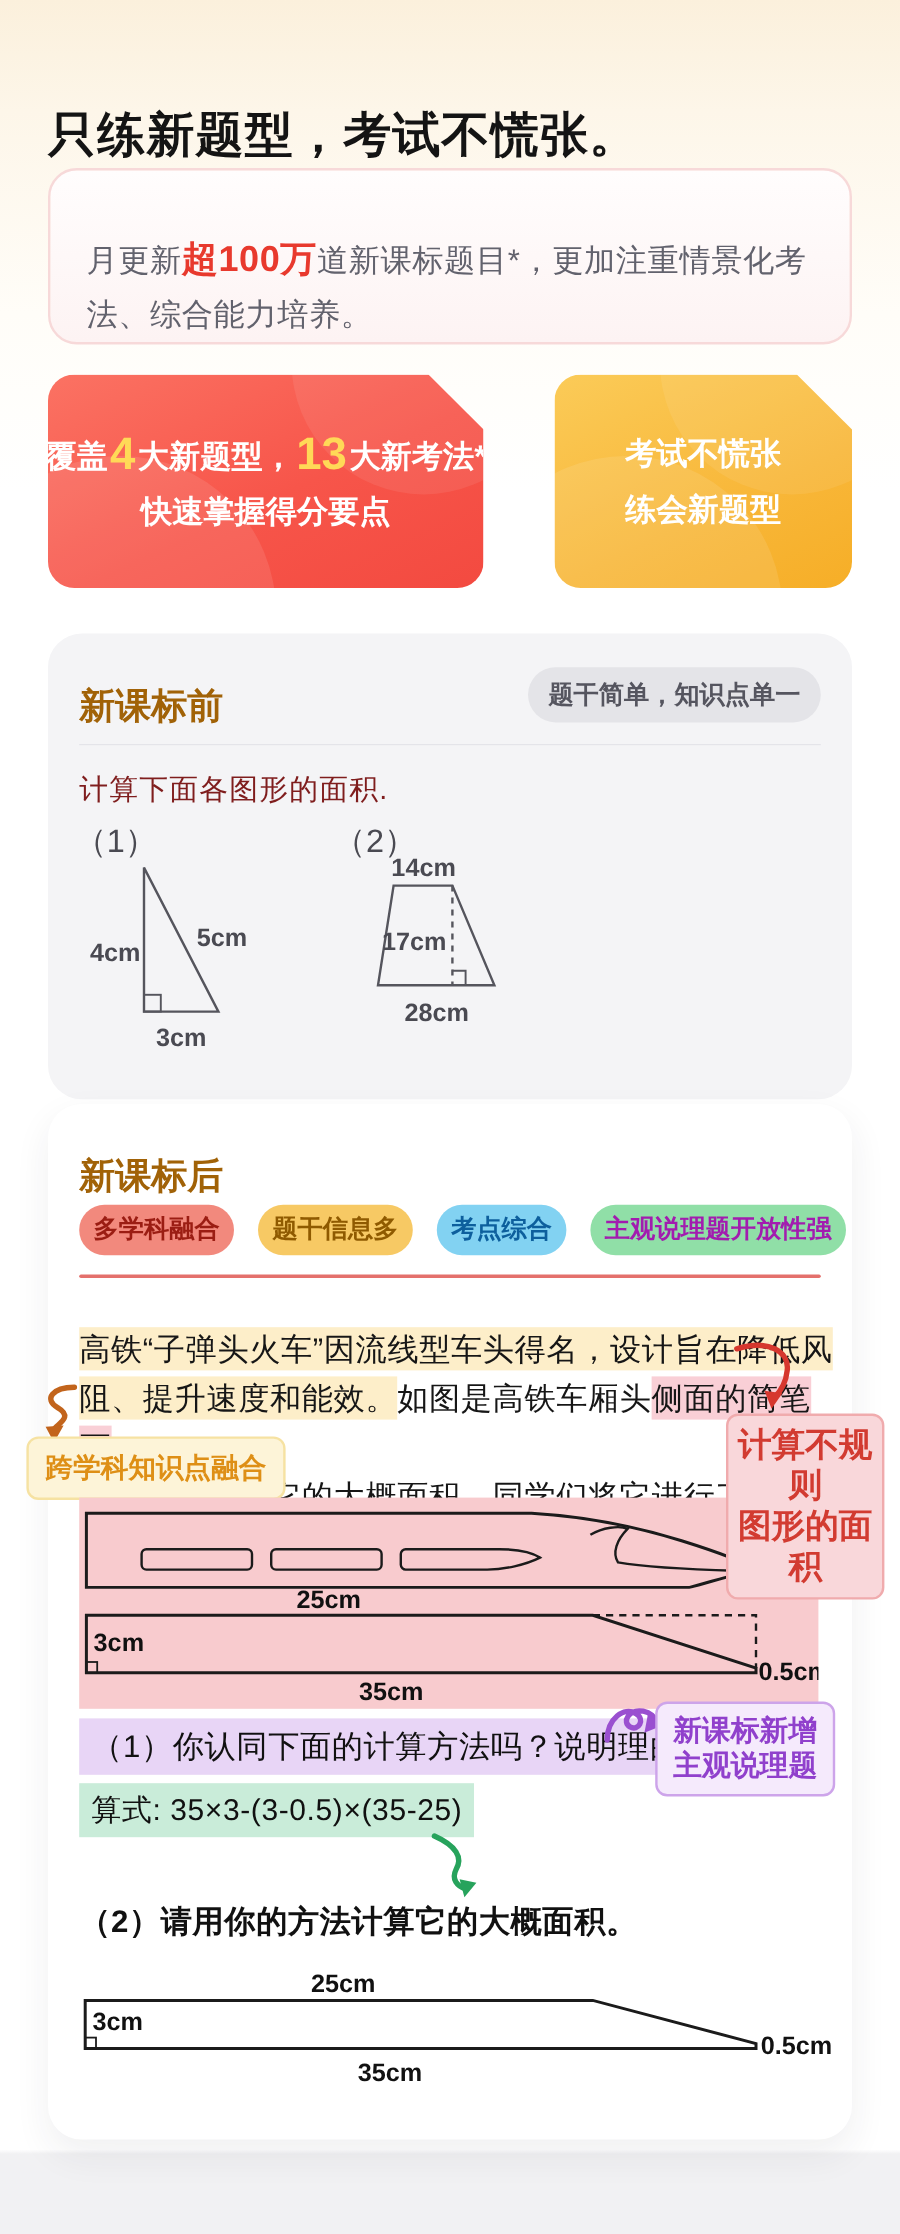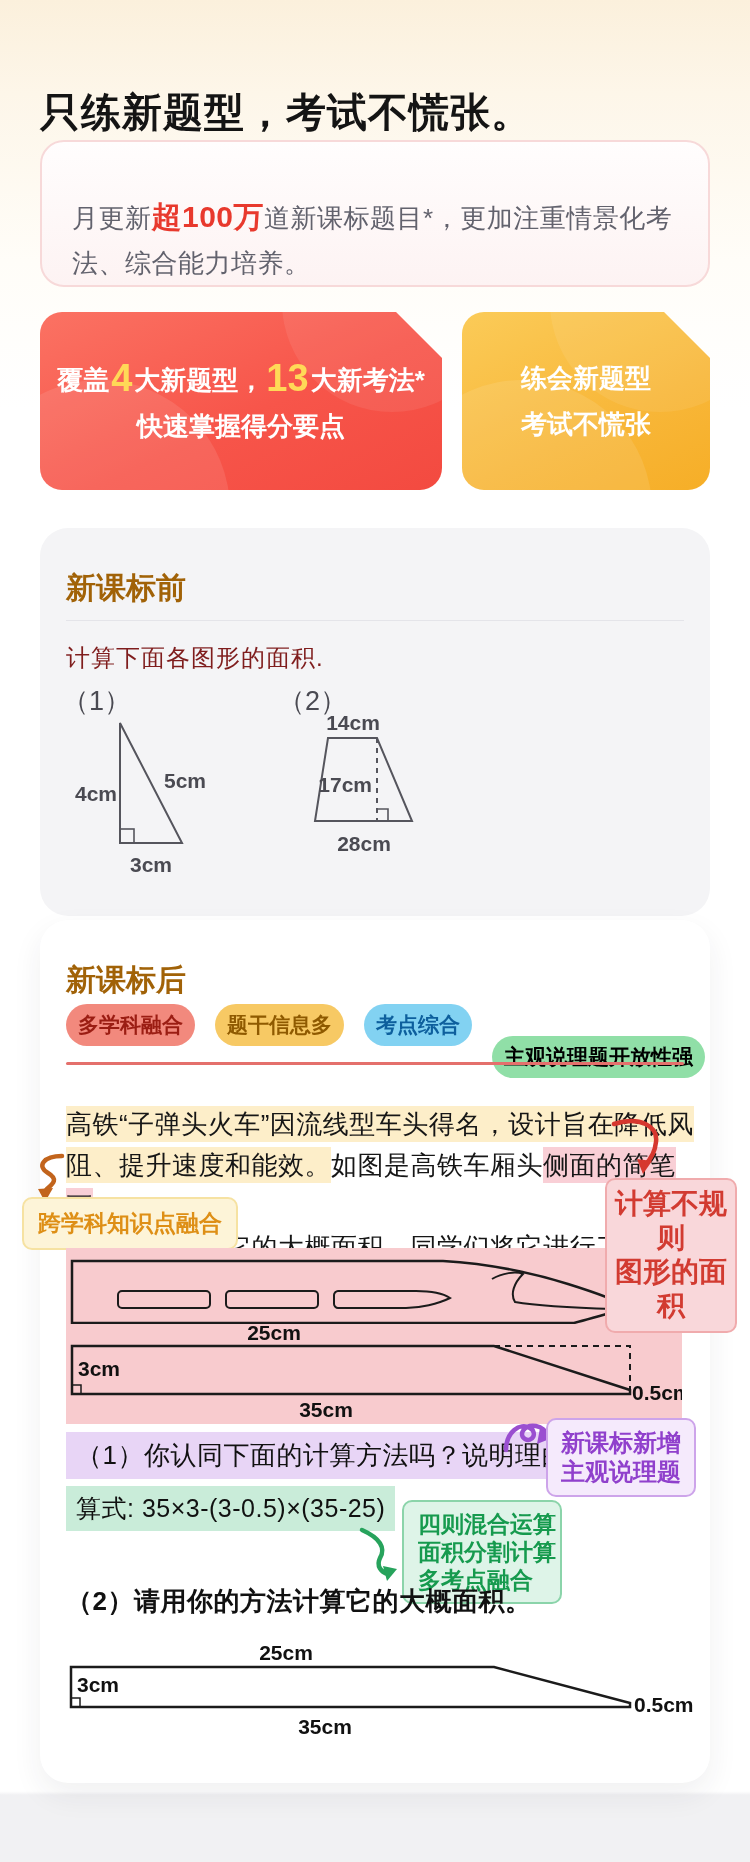--- a/index.html
+++ b/index.html
@@ -22,21 +22,21 @@
   .intro-text{font-size:26px;line-height:45px;color:#62626d;letter-spacing:.5px;}
   .intro-em{color:#e8392d;font-weight:800;font-size:30px;}
 
   
   .promo{
     color:#fff;border-radius:22px;overflow:hidden;
     clip-path:polygon(0 0,calc(100% - 46px) 0,100% 46px,100% 100%,0 100%);
     display:flex;flex-direction:column;align-items:center;justify-content:center;
     text-align:center;
   }
-  .promo-red{left:40px;top:312px;width:402px;height:178px;
+  .promo-red{left:40px;top:312px;width:363px;height:178px;
     background:linear-gradient(155deg,#fb7263 0%,#f7554a 55%,#f34a40 100%);}
   .promo-yellow{left:462px;top:312px;width:248px;height:178px;
     background:linear-gradient(155deg,#fbcb58 0%,#f8b739 60%,#f6ae27 100%);}
   .promo::before{content:"";position:absolute;width:260px;height:260px;border-radius:50%;
     background:rgba(255,255,255,.10);left:-70px;bottom:-150px;}
   .promo::after{content:"";position:absolute;width:220px;height:220px;border-radius:50%;
     background:rgba(255,255,255,.08);right:-60px;top:-120px;}
   .promo-line{font-size:26px;font-weight:800;line-height:46px;white-space:nowrap;position:relative;z-index:1;}
   .promo-num{font-size:38px;font-weight:800;color:#ffd957;padding:0 2px;position:relative;top:2px;}
 
@@ -54,21 +54,21 @@
   .fig-stroke{stroke:#55555d;stroke-width:2;fill:none;}
   .fig-label{font-size:21px;font-weight:700;fill:#4a4a52;font-family:"Liberation Sans",sans-serif;}
   .fig-num{font-size:27px;fill:#4a4a52;font-family:"Liberation Sans",sans-serif;}
 
   
   .tags{left:26px;top:84px;display:flex;gap:20px;}
   .tag{height:42px;line-height:42px;padding:0 12px;border-radius:21px;font-size:21px;font-weight:800;white-space:nowrap;}
   .tag-red{background:#f2897d;color:#9b1d13;}
   .tag-yellow{background:#f7c964;color:#8f5a00;}
   .tag-blue{background:#82d2f2;color:#0d5f9d;}
-  .tag-green{background:#90dfa7;color:#000000;margin-top:32px;}
+  .tag-green{background:#90dfa7;color:#a21caf;}
   .post-divider{left:26px;top:142px;width:618px;height:3px;background:#e4706c;border-radius:2px;}
 
   .statement{left:26px;top:158px;width:640px;font-size:26px;line-height:41px;color:#161616;letter-spacing:.5px;}
   .hl-yellow{background:#fdeec9;padding:3px 0;}
   .hl-pink{background:#f9cfd6;padding:3px 0;}
 
   .note{border-radius:10px;font-weight:800;text-align:center;box-sizing:border-box;}
   .note-line{display:block;line-height:1.22;}
   .note-cross{left:-18px;top:277px;background:#fdf4d8;border:2px solid #f6e2a2;color:#de8f16;
     font-size:23px;padding:9px 14px;white-space:nowrap;}
@@ -100,26 +100,27 @@
 <div class="abs intro-box">
   <p class="intro-text"><span>月更新</span><span class="intro-em">超100万</span><span>道新课标题目*，更加注重情景化考法、综合能力培养。</span></p>
 </div>
 
 <div class="abs promo promo-red">
   <div class="promo-line"><span>覆盖</span><span class="promo-num">4</span><span>大新题型，</span><span class="promo-num">13</span><span>大新考法*</span></div>
   <div class="promo-line">快速掌握得分要点</div>
 </div>
 
 <div class="abs promo promo-yellow">
+  <div class="promo-line">考试不慌张</div>
   <div class="promo-line">练会新题型</div>
-  <div class="promo-line">考试不慌张</div>
 </div>
 
 <section class="abs card card-pre" style="position:absolute;">
   <div class="abs card-title">新课标前</div>
+  <div class="abs badge">题干简单，知识点单一</div>
   <div class="abs pre-divider"></div>
   <div class="abs pre-question">计算下面各图形的面积.</div>
 
   <svg class="abs figset" width="670" height="210" viewBox="0 0 670 210">
 
     <text class="fig-num" x="22" y="32">（1）</text>
 
     <g>
       <path class="fig-stroke" d="M80,45 L80,165 L142,165 Z"></path>
       <rect class="fig-stroke" x="80" y="151" width="14" height="14" style="stroke-width:1.6"></rect>
@@ -207,25 +208,20 @@
 
   <div class="abs formula-row">
     <span class="hl-green q-line">算式: 35×3-(3-0.5)×(35-25)</span>
   </div>
 
   <svg class="abs arrow" style="left:316px;top:606px" width="48" height="58" viewBox="0 0 48 58">
     <path d="M6,4 C24,12 30,22 24,32 C20,40 25,46 32,48" fill="none" stroke="#27a35c" stroke-width="4.5" stroke-linecap="round"></path>
     <polygon points="27,40 41,43 31,55" fill="#27a35c"></polygon>
   </svg>
 
-  <div class="abs note note-method">
-    <span class="note-line">四则混合运算</span>
-    <span class="note-line">面积分割计算</span>
-    <span class="note-line">多考点融合</span>
-  </div>
 
   <div class="abs q-line q2-row">（2）请用你的方法计算它的大概面积。</div>
 
   <svg class="abs" style="left:0;top:722px" width="670" height="110" viewBox="0 0 670 110">
     <text class="diag-label" x="246" y="18" text-anchor="middle">25cm</text>
     <path class="diag-stroke" d="M31,25 L454,25 L590,61 L590,65 L31,65 Z"></path>
     <rect class="diag-stroke" x="31" y="56" width="9" height="9" style="stroke-width:1.5"></rect>
     <text class="diag-label" x="37" y="50">3cm</text>
     <text class="diag-label" x="594" y="70">0.5cm</text>
     <text class="diag-label" x="285" y="92" text-anchor="middle">35cm</text>

